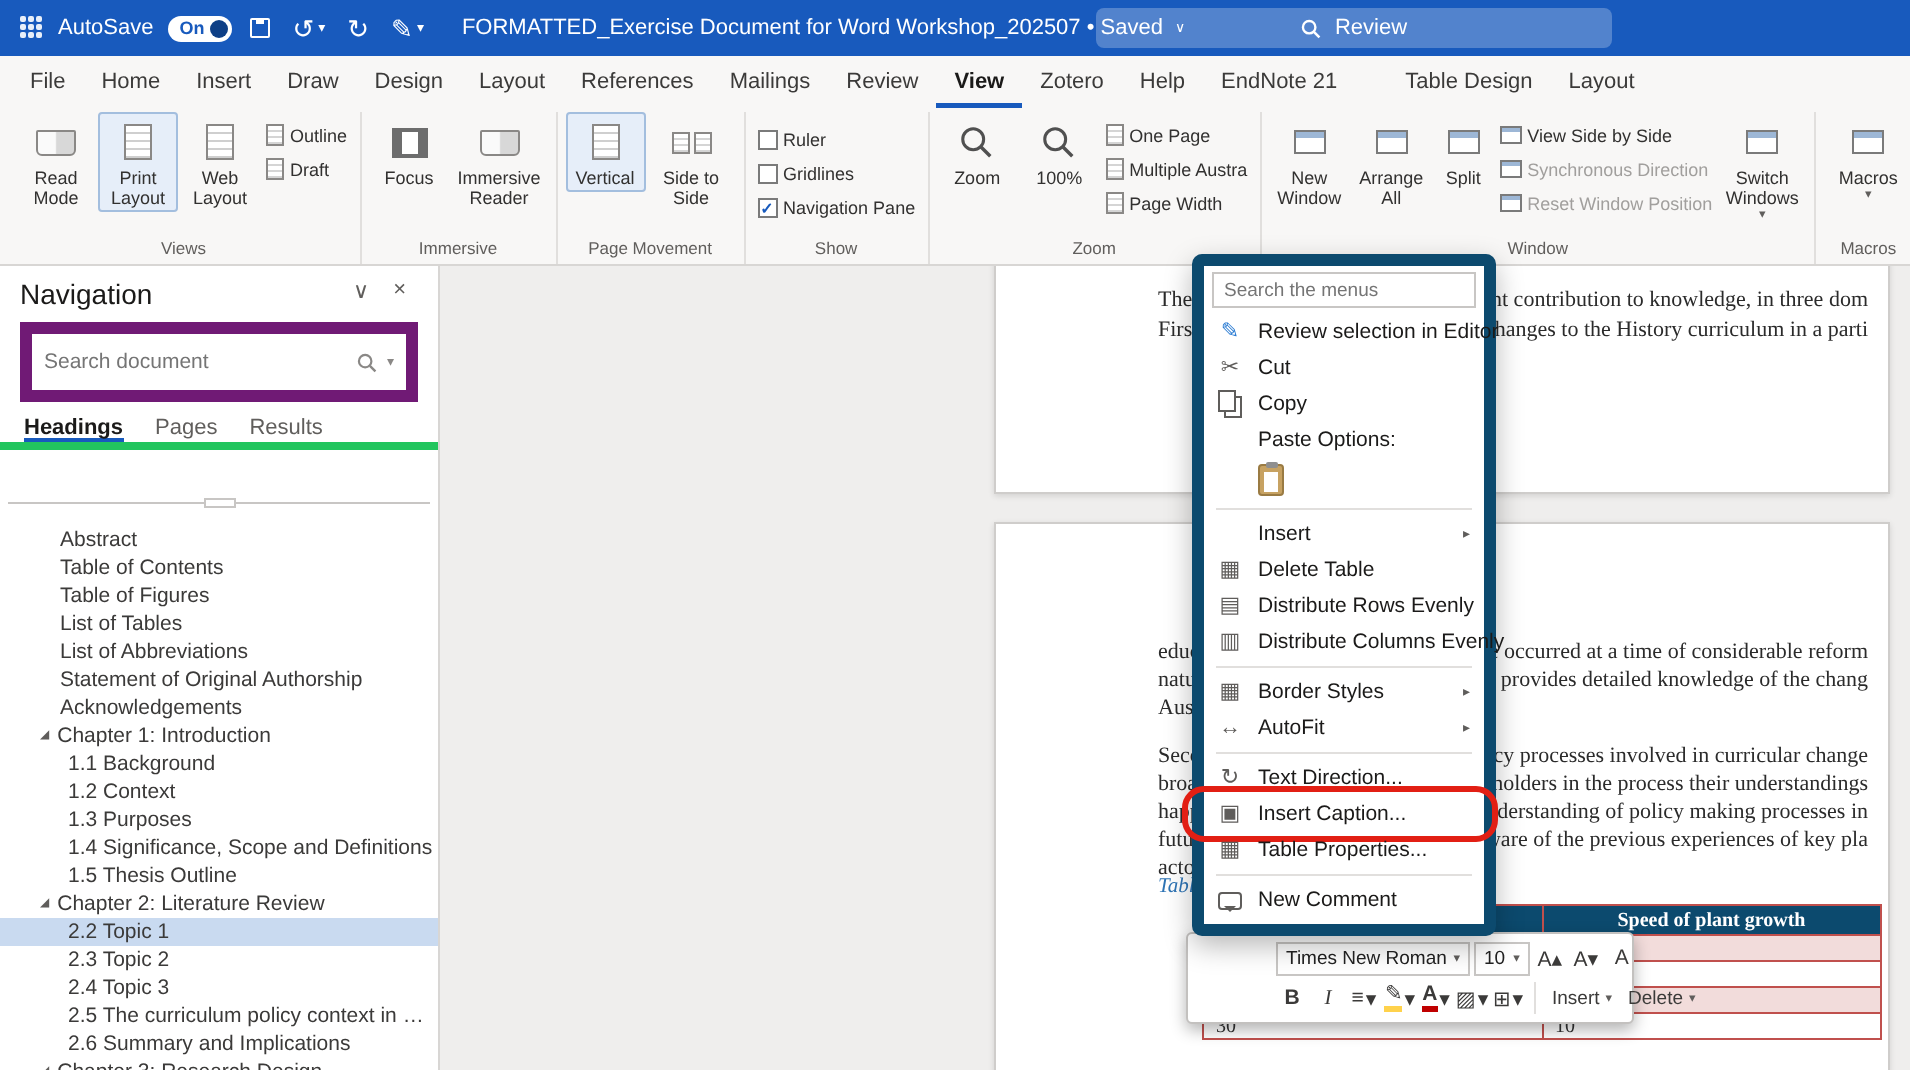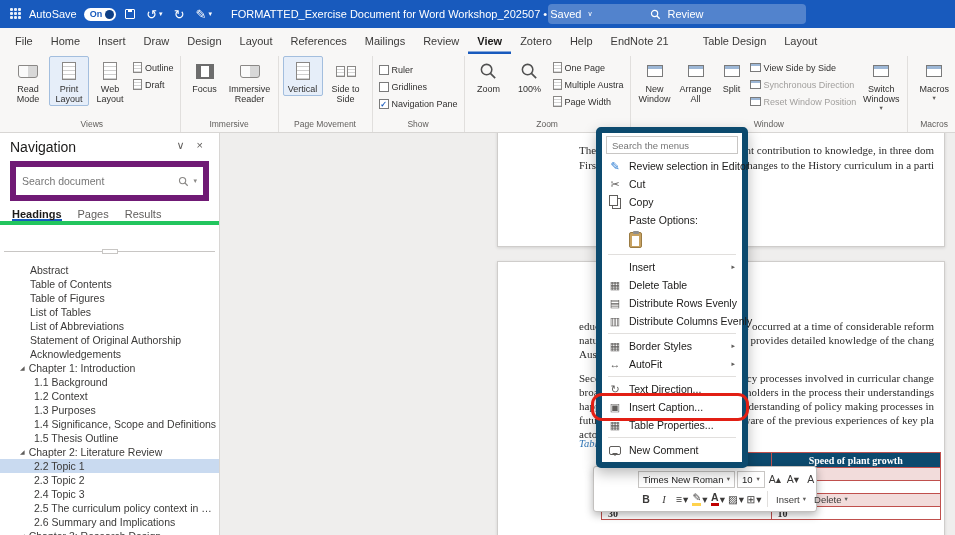--- a/index.html
+++ b/index.html
@@ -68,21 +68,21 @@
   .ni.sel { background:#c9daf0; }
   .tri { font-size:6px; color:#5f5d5b; flex:none; }
 
   
   .canvas { position:absolute; left:220px; top:133px; right:0; bottom:0; background:#efeeed; overflow:hidden; }
   .page { position:absolute; background:#fff; border:1px solid #cfcdcb; box-shadow:0 1px 3px rgba(0,0,0,.12); }
   .dl { position:absolute; left:81px; right:10px; display:flex; justify-content:space-between; font-family:"Liberation Serif",serif; font-size:11px; color:#2b2b2b; white-space:nowrap; }
   .pnum { position:absolute; top:48px; left:0; right:0; text-align:center; font-family:"Liberation Serif",serif; font-size:10px; color:#2b2b2b; }
   .caption { position:absolute; left:81px; font-family:"Liberation Serif",serif; font-style:italic; font-size:10.5px; color:#2e74b5; }
   .dtable { position:absolute; border-collapse:collapse; table-layout:fixed; font-family:"Liberation Serif",serif; }
-  .dtable td { border:1px solid #c0504d; font-size:10px; padding:0 6px; height:13px; color:#333;font-weight:bold; }
+  .dtable td { border:1px solid #c0504d; font-size:10px; padding:0 6px; height:13px; color:#333; }
   .dtable tr.th td { background:#0c4a6e; color:#fff; font-weight:bold; text-align:center; height:15px; }
   .dtable tr.pk td { background:#f2dcdb; }
 
   
   .cm { position:absolute; left:596px; top:127px; width:152px; background:#fff; border:6px solid #0c4a6e; border-radius:5px; box-shadow:0 5px 14px rgba(0,0,0,.28); z-index:60; padding:3px 0; }
   .cm-search { margin:0 4px 3px; height:18px; border:1px solid #c8c6c4; display:flex; align-items:center; padding:0 5px; }
   .cm-search input { width:100%; border:none; outline:none; font-size:9.5px; color:#666; font-family:"Liberation Sans",sans-serif; }
   .cmi { height:18px; display:flex; align-items:center; font-size:10.5px; color:#1b1a19; padding:0 7px 0 5px; gap:6px; position:relative; }
   .cmi .mic { width:16px; flex:none; text-align:center; font-size:11px; color:#5f5d5b; line-height:16px; display:flex; align-items:center; justify-content:center; }
   .cmi .mic.blue { color:#2b7cd3; }

